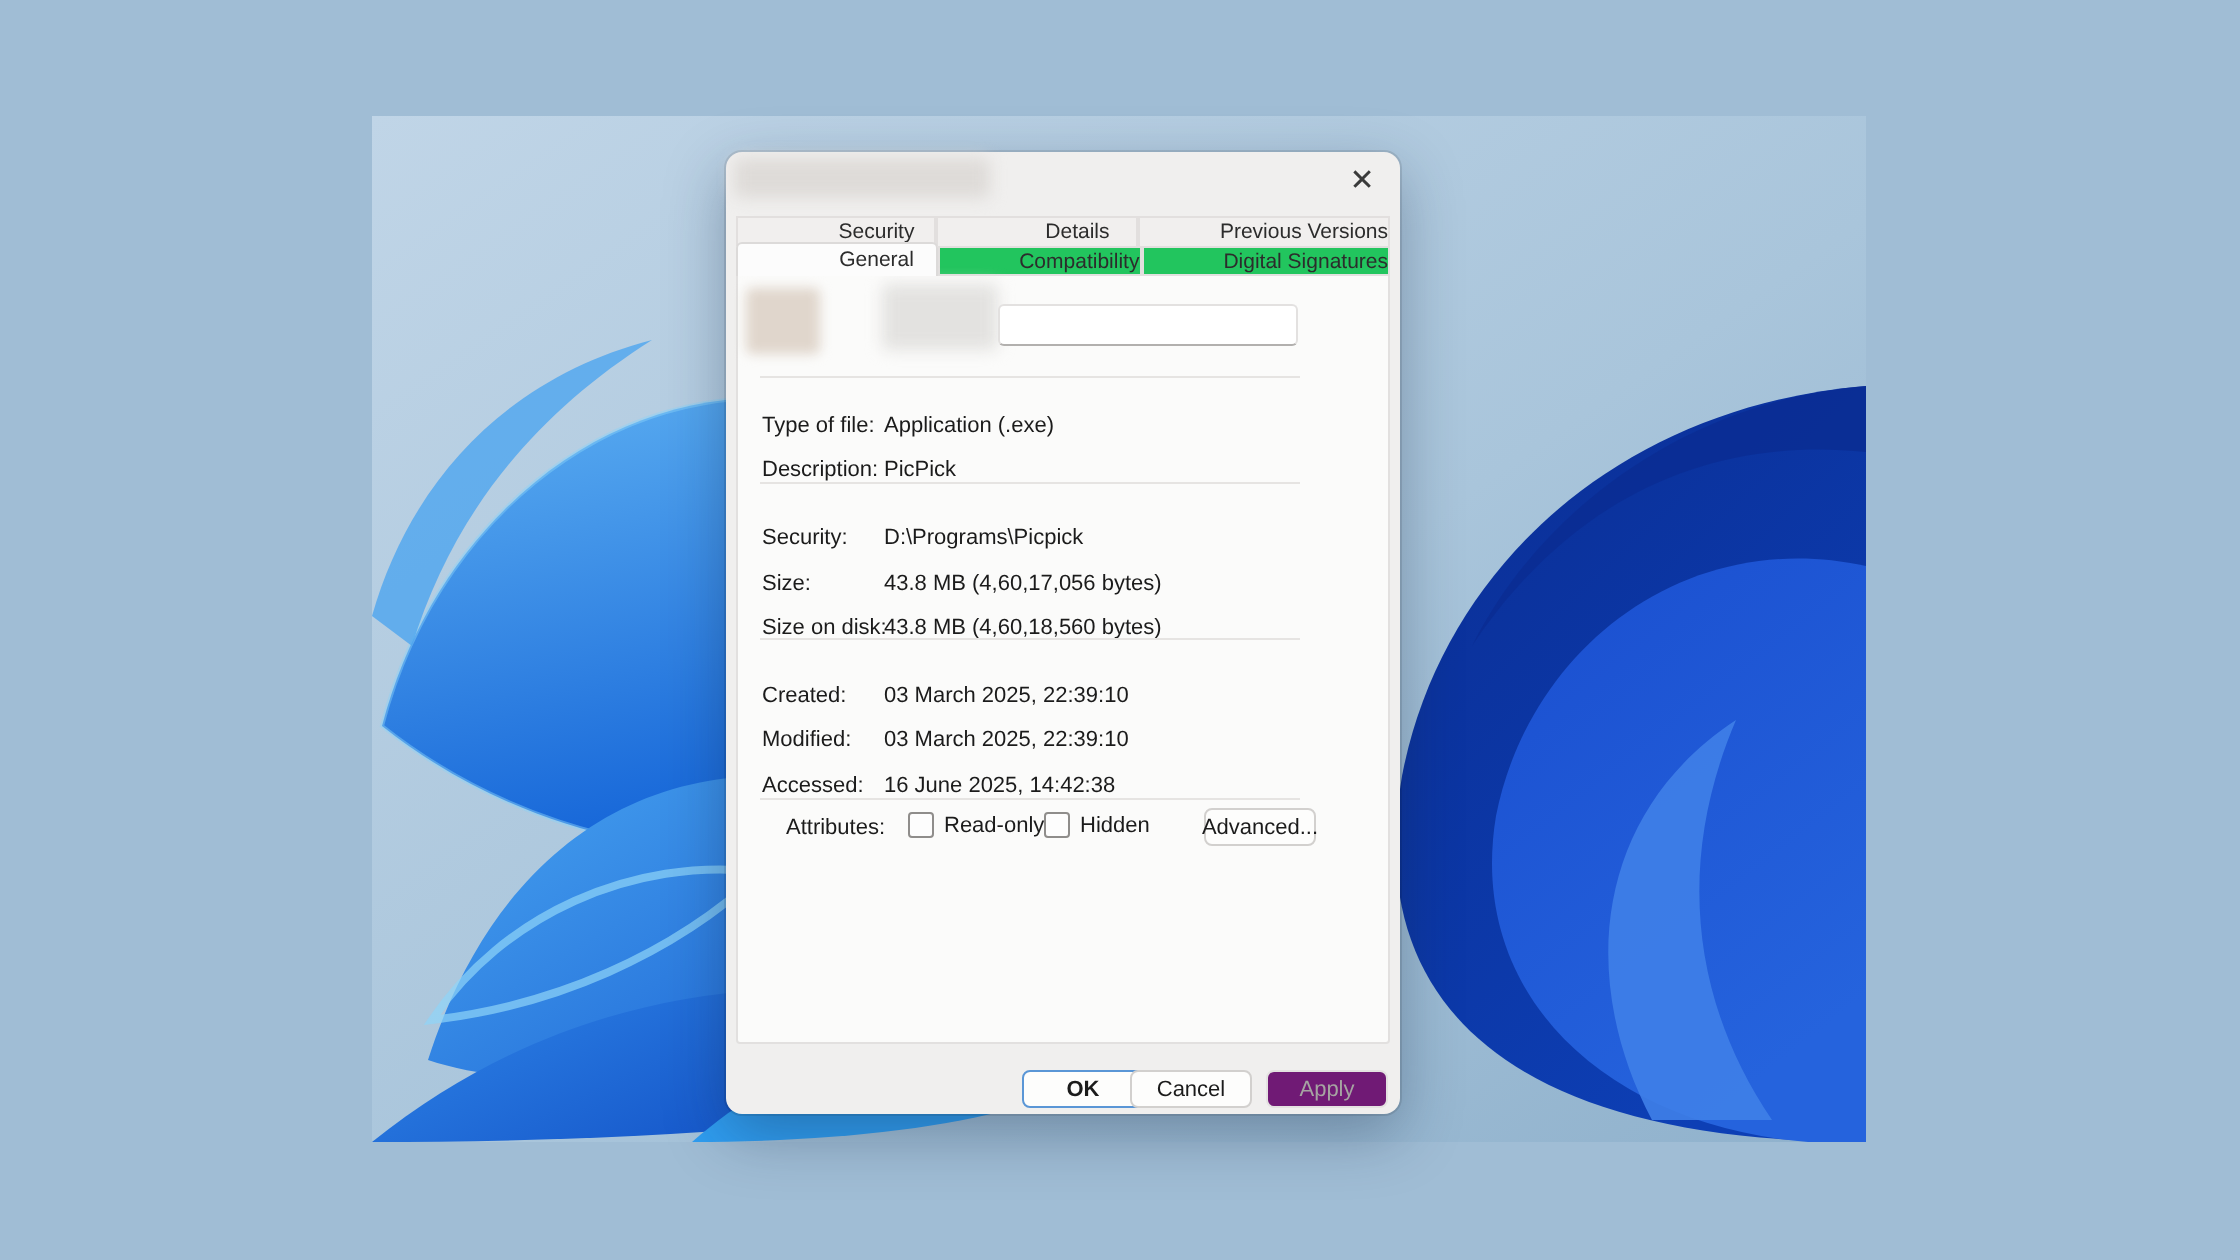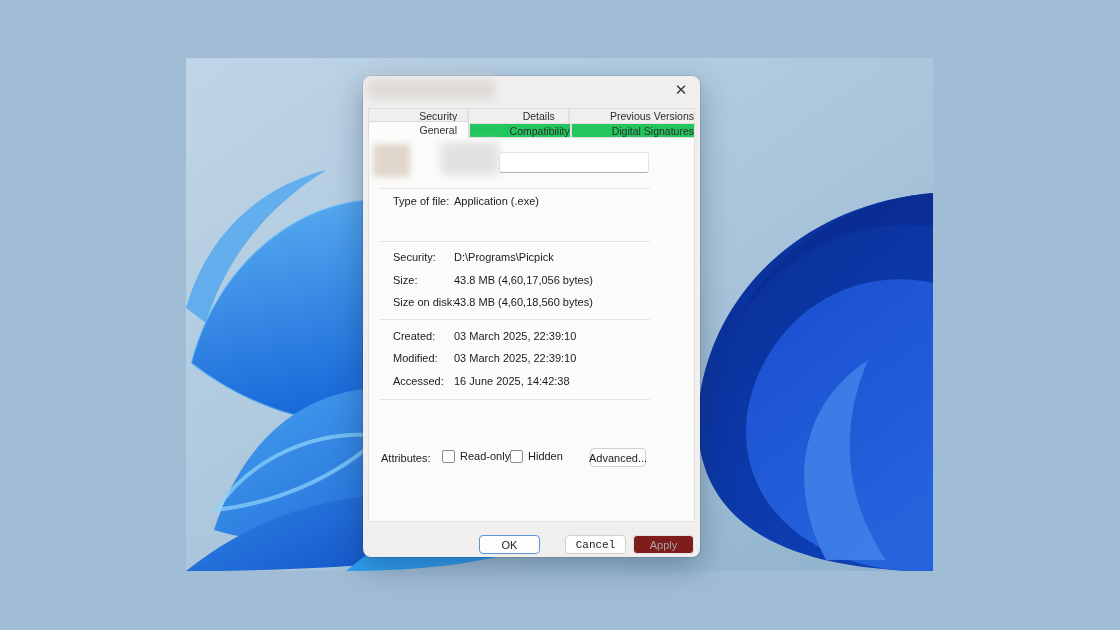--- a/index.html
+++ b/index.html
@@ -57,45 +57,45 @@
     background:#e3e2e0; filter:blur(4px); border-radius:3px;
   }
   .filename-input {
     position:absolute; left:130px; top:14px; width:150px; height:21px;
     background:#ffffff; border:1px solid #e3e1e0; border-bottom:1px solid #b2b0ae;
     border-radius:3px; font:11px "Liberation Sans",sans-serif; padding:0 5px; color:#1b1b1b; outline:none;
   }
   .sep { position:absolute; left:11px; width:270px; height:1px; background:#e6e4e2; }
   .sep1 { top:50px; } .sep2 { top:103px; } .sep3 { top:181px; } .sep4 { top:261px; }
 
-  .frow { position:absolute; left:12px; width:100%; height:13px; }
+  .frow { position:absolute; left:0; width:100%; height:13px;margin-top:12px; }
   .frow .lbl { position:absolute; left:12px; color:#1b1b1b; }
   .frow .val { position:absolute; left:73px; color:#1b1b1b; white-space:nowrap; }
 
   
-  .attr-row { position:absolute; left:0; top:266px; width:100%; height:24px;margin-top:44px; }
+  .attr-row { position:absolute; left:12px; top:266px; width:100%; height:24px; }
   .attr-row .lbl { position:absolute; left:12px; top:4px; }
-  .chk { position:absolute; top:2px; display:flex; align-items:flex-start; cursor:pointer; }
+  .chk { position:absolute; top:2px; display:flex; align-items:center; cursor:pointer; }
   .chk .box {
     width:13px; height:13px; background:#fdfdfd; border:1px solid #8f8d8b;
     border-radius:2px; margin-right:5px; flex:0 0 auto;
   }
   .chk-readonly { left:73px; } .chk-hidden { left:141px; }
   .btn {
     background:#fdfdfc; border:1px solid #d2d0ce; border-radius:4px;
     font:11px "Liberation Sans",sans-serif; color:#1b1b1b;
     display:flex; align-items:center; justify-content:center; cursor:pointer;
   }
   .advanced-btn { position:absolute; left:221px; top:0; width:56px; height:19px; }
 
   
   .footer-btn { position:absolute; top:459px; width:61px; height:19px; }
-  .ok-btn { left:116px; border:1px solid #5a96d6; }
-  .cancel-btn { left:202px;font-family:Liberation Mono, monospace; }
-  .apply-btn { left:270px; background:#7f1d1d; border:1px solid #e4e2e1; color:#a6a4a2; cursor:default; }
+  .ok-btn { left:148px; border:1px solid #5a96d6;font-weight:bold; }
+  .cancel-btn { left:202px; }
+  .apply-btn { left:270px; background:#701a75; border:1px solid #e4e2e1; color:#a6a4a2; cursor:default; }
 </style>
 </head>
 <body>
 
 <div class="wallpaper">
   <svg viewBox="0 0 747 513" preserveAspectRatio="none">
     <defs>
       <linearGradient id="sky" x1="0" y1="0" x2="1" y2="1">
         <stop offset="0" stop-color="#c0d5e7"></stop>
         <stop offset="0.55" stop-color="#a9c5db"></stop>
@@ -165,20 +165,24 @@
 
     <div class="redact-fileicon"></div>
     <div class="redact-filename"></div>
     <input class="filename-input" type="text" value="" style="">
 
     <div class="sep sep1"></div>
 
     <div class="frow" style="top:57px">
       <span class="lbl">Type of file:</span>
       <span class="val">Application (.exe)</span>
+    </div>
+    <div class="frow" style="top:79px">
+      <span class="lbl">Description:</span>
+      <span class="val">PicPick</span>
     </div>
 
     <div class="sep sep2"></div>
 
     <div class="frow" style="top:113px">
       <span class="lbl">Security:</span>
       <span class="val">D:\Programs\Picpick</span>
     </div>
     <div class="frow" style="top:136px">
       <span class="lbl">Size:</span>

